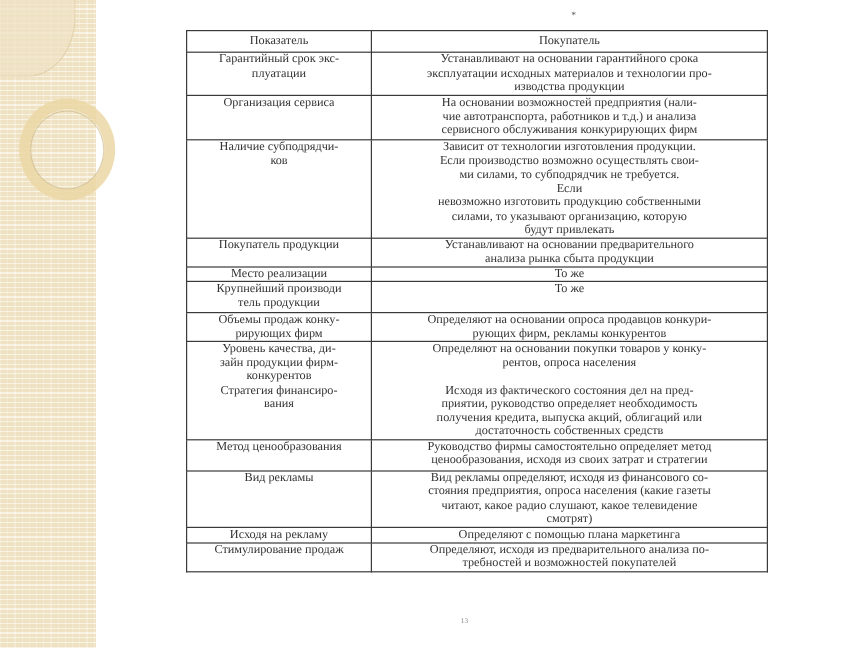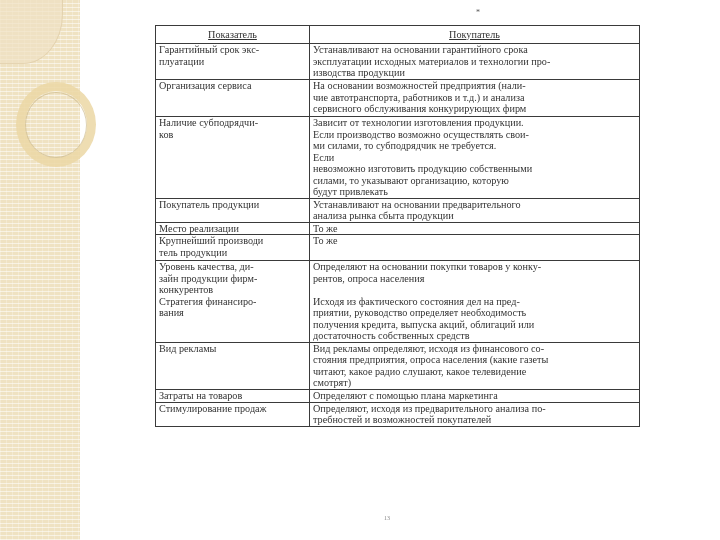--- a/index.html
+++ b/index.html
@@ -41,26 +41,26 @@
   table.doc {
     position: absolute; left: 155px; top: 25px; width: 484px;
     border-collapse: collapse;
     font-size: 10.2px; line-height: 11.5px;
     table-layout: fixed;
   }
   table.doc td, table.doc th {
     border: 1px solid #3a3a3a;
     padding: 0 3px;
     vertical-align: top;
-    text-align: left;
+    text-align: center;
     font-weight: normal;
     color: #333;
     white-space: pre-line;
   }
-  table.doc th { text-align: center; height: 17px; line-height: 17px; text-decoration: underline; }
+  table.doc th { height: 17px; line-height: 17px; }
   col.c1 { width: 154px; }
   col.c2 { width: 330px; }
   td.center { text-align: center; }
   .page-num {
     position: absolute; left: 384px; top: 515px; font-size: 6px; color: #888;
   }
 </style>
 </head>
 <body>
 
@@ -115,43 +115,54 @@
     </tr>
     <tr style="height:12px">
       <td>Место реализации</td>
       <td class="center">То же</td>
     </tr>
     <tr style="height:26px">
       <td>Крупнейший производи
 тель продукции</td>
       <td class="center">То же</td>
     </tr>
+    <tr style="height:23px">
+      <td>Объемы продаж конку-
+рирующих фирм</td>
+      <td>Определяют на основании опроса продавцов конкури-
+рующих фирм, рекламы конкурентов</td>
+    </tr>
     <tr style="height:80px">
       <td>Уровень качества, ди-
 зайн продукции фирм-
 конкурентов
 Стратегия финансиро-
 вания</td>
       <td>Определяют на основании покупки товаров у конку-
 рентов, опроса населения
 
 Исходя из фактического состояния дел на пред-
 приятии, руководство определяет необходимость
 получения кредита, выпуска акций, облигаций или
 достаточность собственных средств</td>
     </tr>
+    <tr style="height:26px">
+      <td>Метод ценообразования</td>
+      <td>Руководство фирмы самостоятельно определяет метод
+ценообразования, исходя из своих затрат и стратегии</td>
+    </tr>
     <tr style="height:47px">
       <td>Вид рекламы</td>
       <td>Вид рекламы определяют, исходя из финансового со-
 стояния предприятия, опроса населения (какие газеты
 читают, какое радио слушают, какое телевидение
 смотрят)</td>
     </tr>
     <tr style="height:13px">
-      <td>Затраты на товаров</td>
+      <td>Исходя на рекламу</td>
       <td>Определяют с помощью плана маркетинга</td>
     </tr>
     <tr style="height:23px">
       <td>Стимулирование продаж</td>
       <td>Определяют, исходя из предварительного анализа по-
 требностей и возможностей покупателей</td>
     </tr>
   </tbody>
 </table>
 

